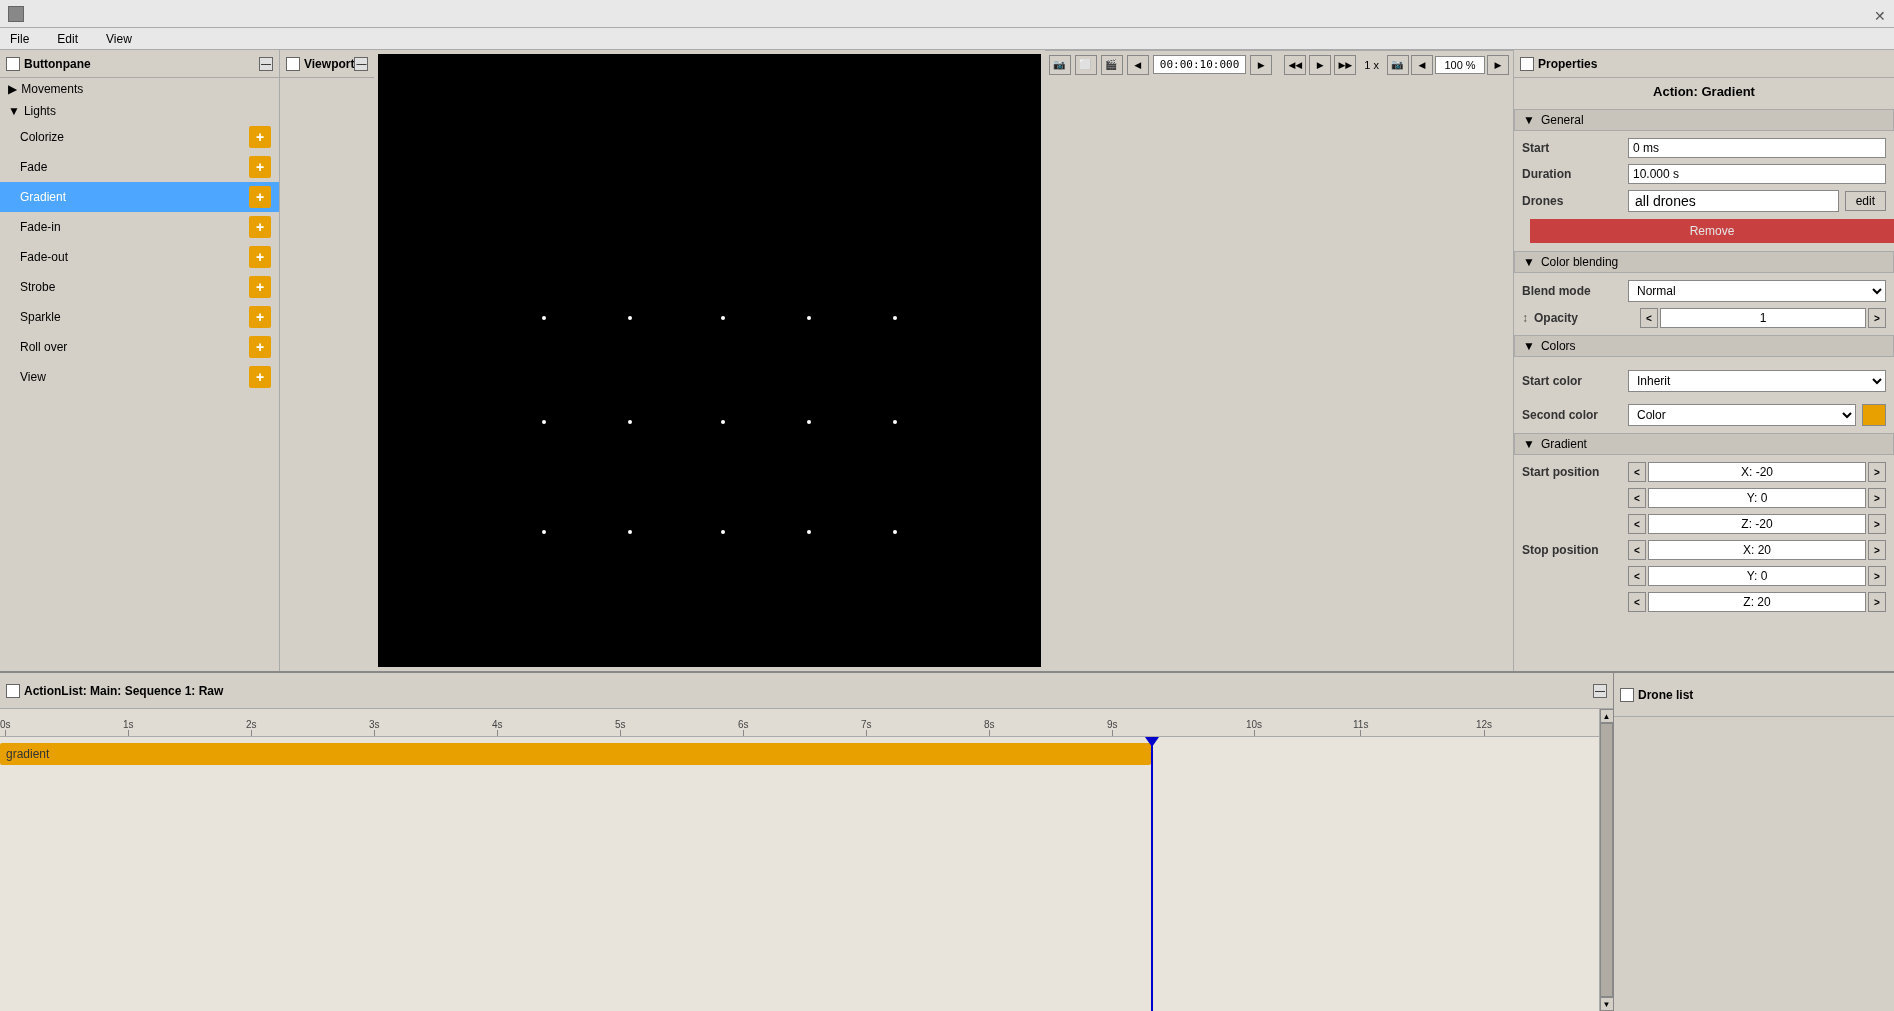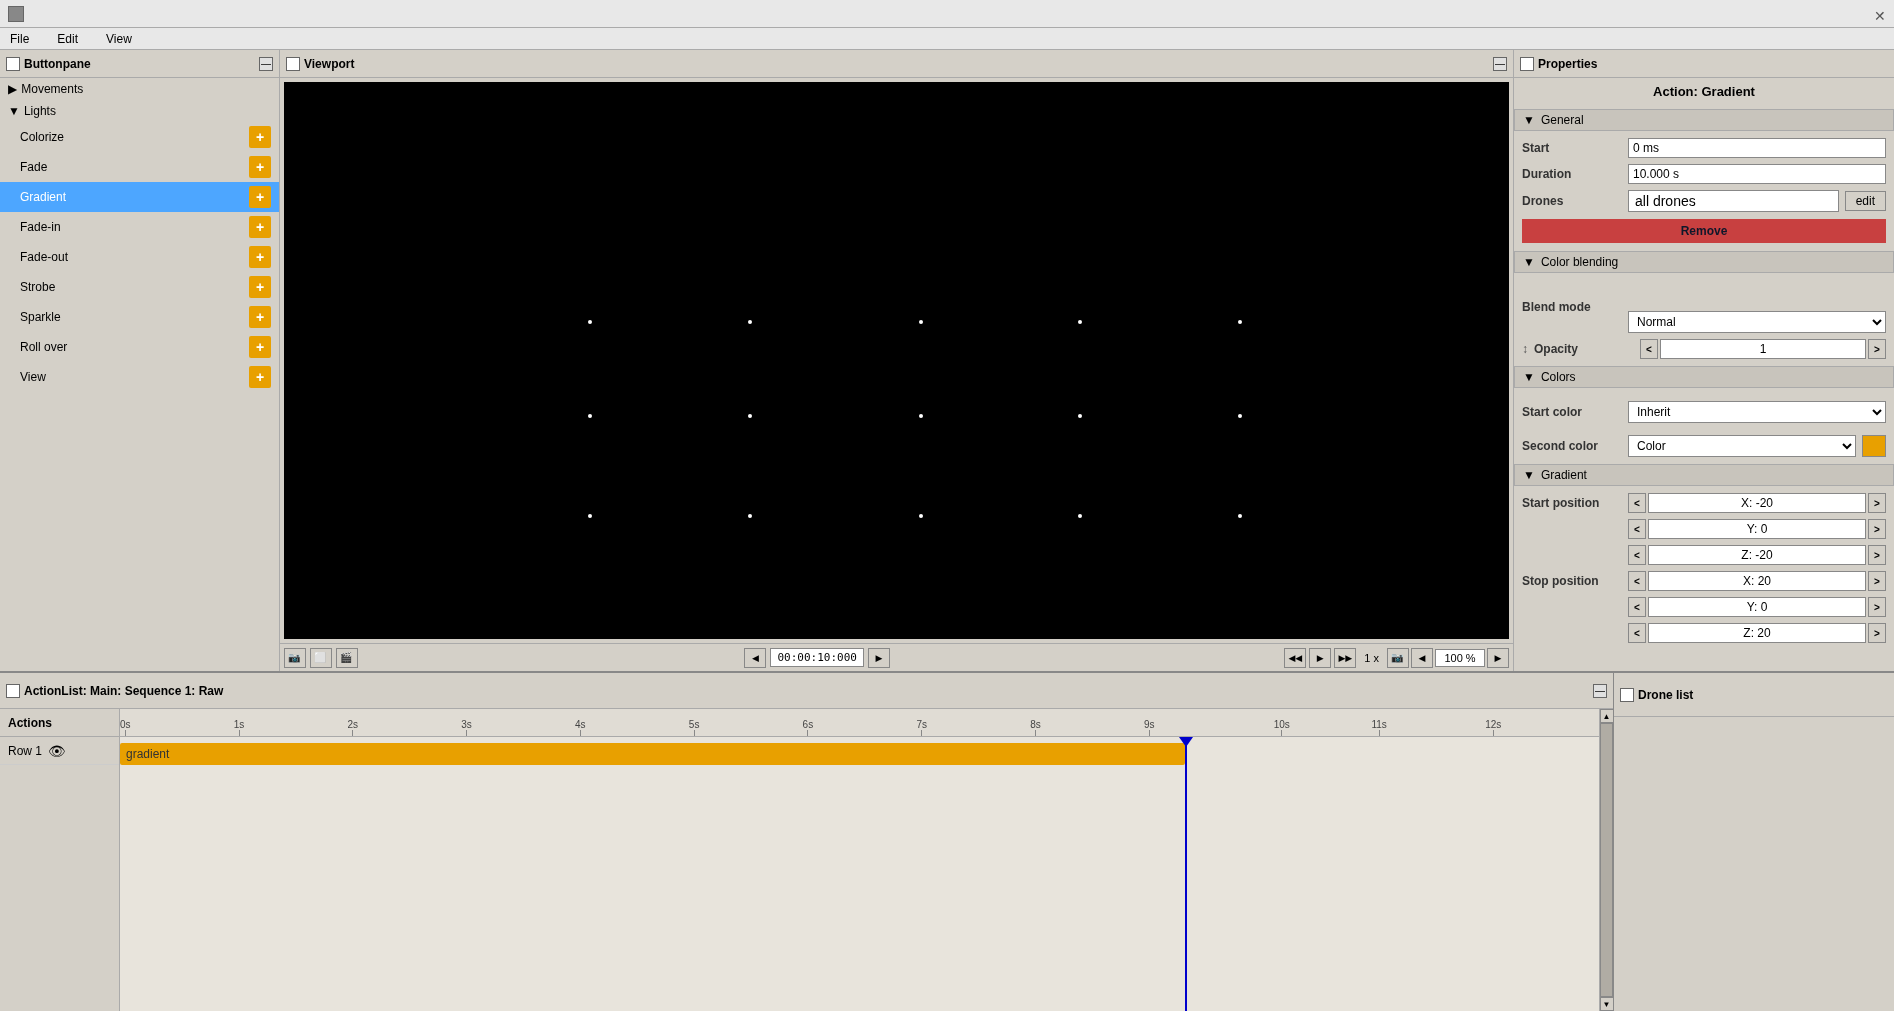--- a/index.html
+++ b/index.html
@@ -92,21 +92,21 @@
       justify-content: center;
       border-radius: 2px;
     }
     .add-btn.active-btn { background: #e8a000; }
 
     
     .viewport-panel {
       flex: 1;
       background: #d4d0c8;
       display: flex;
-      flex-direction: column;
+      flex-direction: row;
       border-right: 1px solid #aaa;
     }
     .viewport-canvas {
       flex: 1;
       background: #000;
       margin: 4px;
       position: relative;
       overflow: hidden;
     }
     .drone-dot {
@@ -249,44 +249,43 @@
     }
     .edit-btn {
       background: #d4d0c8;
       border: 1px solid #888;
       padding: 2px 10px;
       cursor: pointer;
       font-size: 12px;
     }
 
     .remove-btn {
-      margin: 4px 8px;
+      margin: 4px 16px;
       background: #c84040;
-      color: #0f172a;
+      color: #e5e5e5;
       border: none;
       padding: 5px;
       cursor: pointer;
       font-size: 12px;
-      font-weight: bold;
+      font-weight: normal;
       width: calc(100% - 16px);
     }
 
     .blend-row {
       display: flex;
       align-items: center;
       padding: 3px 8px;
       gap: 6px;
     }
     .blend-select {
       flex: 1;
       background: white;
       border: 1px solid #888;
       padding: 2px 4px;
       font-size: 12px;
-      margin-top: 31px;
     }
 
     .color-row {
       display: flex;
       align-items: center;
       padding: 3px 8px;
       gap: 6px;
       margin-top: 6px;
     }
     .color-select {
@@ -771,27 +770,20 @@
     <div class="action-list-header">
       <div class="panel-header-title">
         <div class="checkbox-icon"></div>
         <span>ActionList: Main: Sequence 1: Raw</span>
       </div>
       <div class="panel-minimize">—</div>
     </div>
 
     <div class="action-list-body">
 
-      <div class="action-rows-col">
-        <div class="actions-label">Actions</div>
-        <div class="row-item">
-          <span>Row 1</span>
-          <span class="eye-icon">👁</span>
-        </div>
-      </div>
 
       <div class="timeline-col">
 
         <div class="timeline-ruler">
           <div class="ruler-ticks" id="ruler-ticks">
               <div class="tick" style="left: 0%;">
                 <span class="tick-label">0s</span>
                 <div class="tick-line" style="height:6px;"></div>
               </div>
               <div class="tick" style="left: 7.69231%;">

